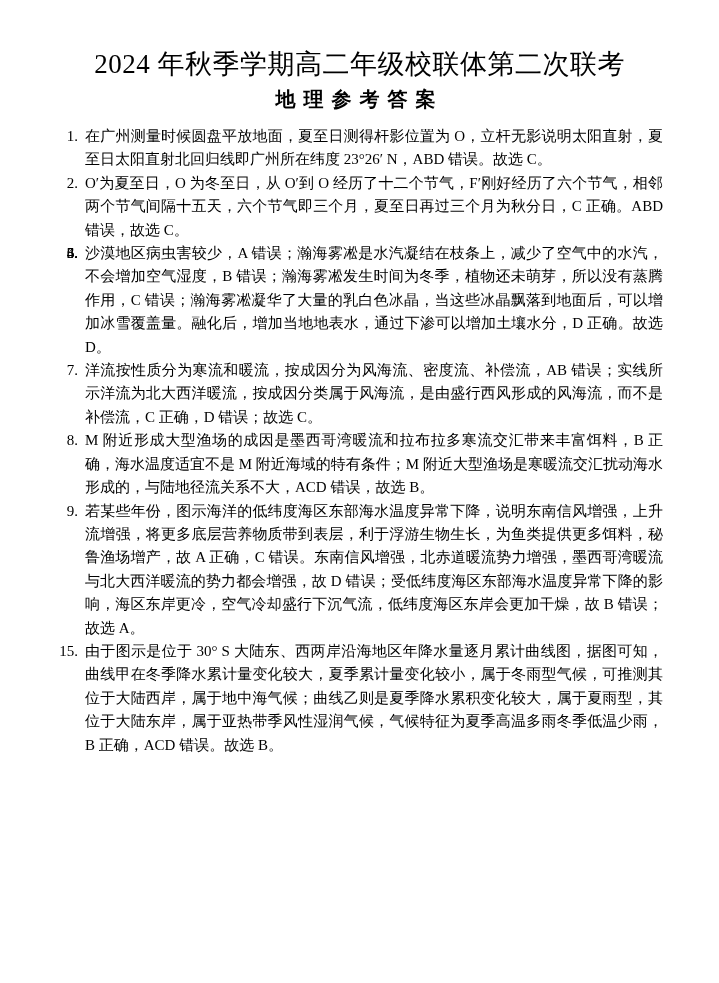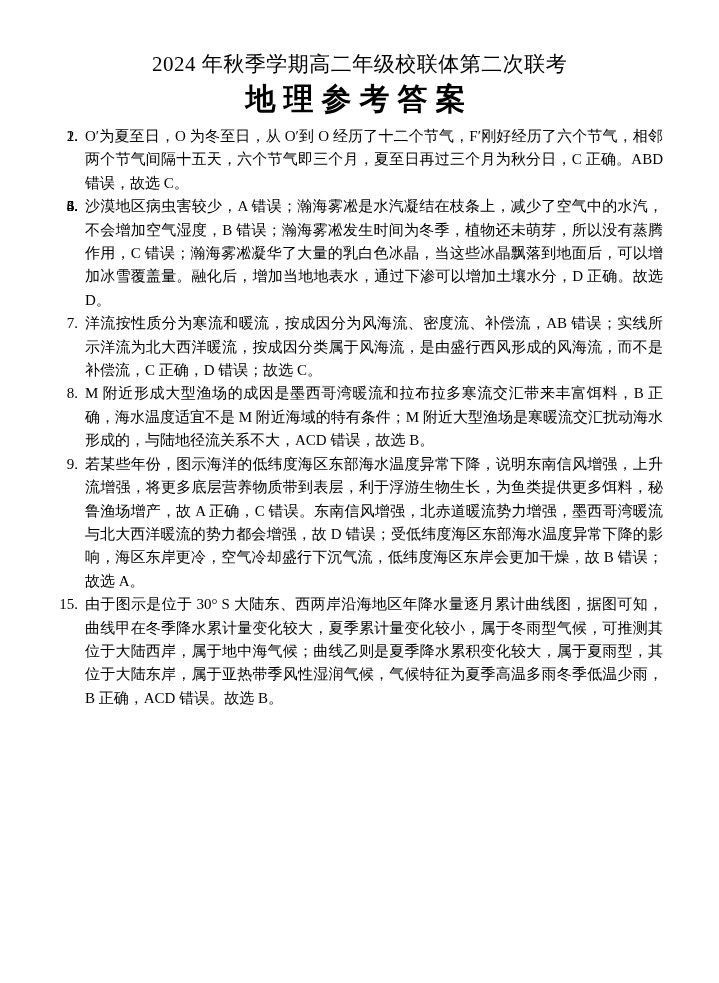--- a/index.html
+++ b/index.html
@@ -15,28 +15,28 @@
     color: #000000;
     font-family: "Liberation Serif", "DejaVu Serif", serif;
     overflow: hidden;
     box-sizing: border-box;
   }
   .titles {
     text-align: center;
     padding-top: 50px;
   }
   .exam-title {
-    font-size: 21px;
+    font-size: 27px;
     line-height: 28px;
     letter-spacing: 0.5px;
     white-space: nowrap;
   }
   .subject-title {
     font-family: "Liberation Sans", "DejaVu Sans", sans-serif;
-    font-size: 30px;
+    font-size: 20px;
     font-weight: 900;
     letter-spacing: 8px;
     line-height: 40px;
     margin-top: 1px;
     white-space: nowrap;
   }
   .content {
     margin: 6px 56px 0 56px;
   }
   .answer {
@@ -60,21 +60,21 @@
 
 <div class="page">
 
   <div class="titles">
     <div class="exam-title">2024 年秋季学期高二年级校联体第二次联考</div>
     <div class="subject-title">地理参考答案</div>
   </div>
 
   <div class="content">
     <div class="answer">
-      <span class="num">1.</span>
+      <span class="num">1.</span><span class="text">在广州测量时候圆盘平放地面，夏至日测得杆影位置为 O，立杆无影说明太阳直射，夏至日太阳直射北回归线即广州所在纬度 23°26′ N，ABD 错误。故选 C。</span>
     </div>
     <div class="answer">
       <span class="num">2.</span><span class="text">O′为夏至日，O 为冬至日，从 O′到 O 经历了十二个节气，F′刚好经历了六个节气，相邻两个节气间隔十五天，六个节气即三个月，夏至日再过三个月为秋分日，C 正确。ABD 错误，故选 C。</span>
     </div>
     <div class="answer">
       <span class="num">3.</span>
     </div>
     <div class="answer">
       <span class="num">4.</span>
     </div>

